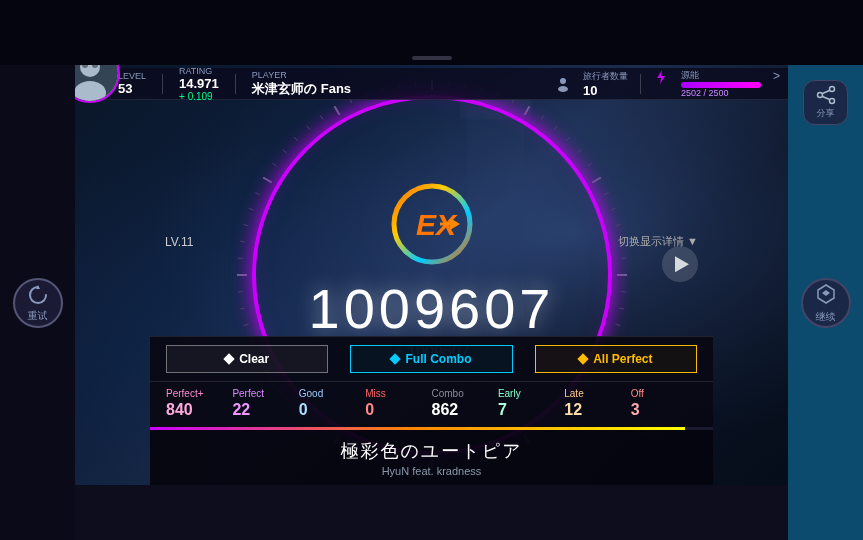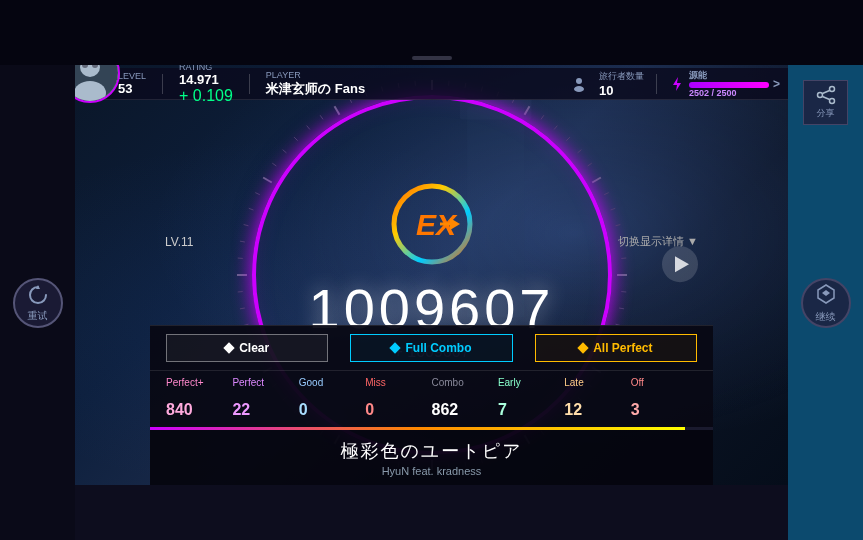--- a/index.html
+++ b/index.html
@@ -104,21 +104,21 @@
       font-size: 9px;
       color: #8899bb;
       text-transform: uppercase;
     }
     .stat-value {
       font-size: 13px;
       color: #ffffff;
       font-weight: bold;
     }
     .stat-sub {
-      font-size: 16px;
+      font-size: 10px;
       color: #00ff88;
     }
     .header-divider {
       width: 1px;
       height: 20px;
       background: rgba(255,255,255,0.2);
     }
     .header-right {
       display: flex;
       align-items: center;
@@ -263,21 +263,21 @@
       gap: 0;
     }
     .stat-item {
       flex: 1;
       display: flex;
       flex-direction: column;
     }
     .stat-item-label {
       font-size: 10px;
       color: #888899;
-      margin-bottom: 13px;
+      margin-bottom: 2px;
     }
     .stat-item-value {
       font-size: 16px;
       font-weight: bold;
       color: #ffffff;
     }
     .stat-perfectplus .stat-item-label { color: #ff88cc; }
     .stat-perfectplus .stat-item-value { color: #ffaadd; }
     .stat-perfect .stat-item-label { color: #dd88ff; }
     .stat-perfect .stat-item-value { color: #ee99ff; }
@@ -392,21 +392,21 @@
       cursor: pointer;
     }
 
     
     .share-btn {
       position: absolute;
       top: 80px;
       right: 15px;
       width: 45px;
       height: 45px;
-      border-radius: 0;
+      border-radius: 12px;
       background: rgba(30,30,60,0.8);
       border: 1px solid #444466;
       display: flex;
       flex-direction: column;
       align-items: center;
       justify-content: center;
       cursor: pointer;
       z-index: 15;
     }
     .share-label {
@@ -729,21 +729,21 @@
           <circle cx="8" cy="5" r="3" fill="#8899bb"></circle>
           <ellipse cx="8" cy="13" rx="5" ry="3" fill="#8899bb"></ellipse>
         </svg>
         <div class="header-stat">
           <span class="stat-label">旅行者数量</span>
           <span class="stat-value">10</span>
         </div>
       </div>
       <div class="header-divider"></div>
 
-      <div style="display:flex;align-items:center;gap:4px;font-weight:bold;">
+      <div style="display:flex;align-items:flex-start;gap:12px;">
         <svg width="16" height="16" viewBox="0 0 16 16">
           <polygon points="9,1 4,9 8,9 7,15 12,7 8,7" fill="#cc00ff"></polygon>
         </svg>
         <div class="energy-bar-container">
           <span class="stat-label">源能</span>
           <div class="energy-bar">
             <div class="energy-fill"></div>
           </div>
           <span style="font-size:9px;color:#cc88ff;"><span>2502</span> / <span>2500</span></span>
         </div>

